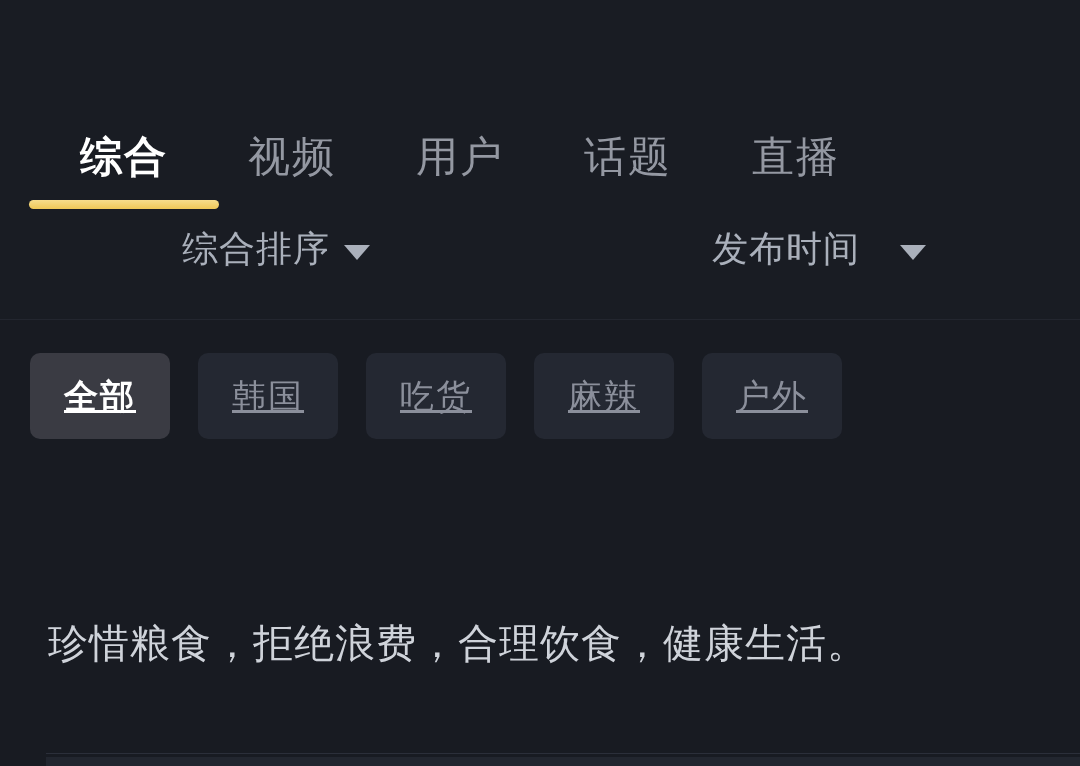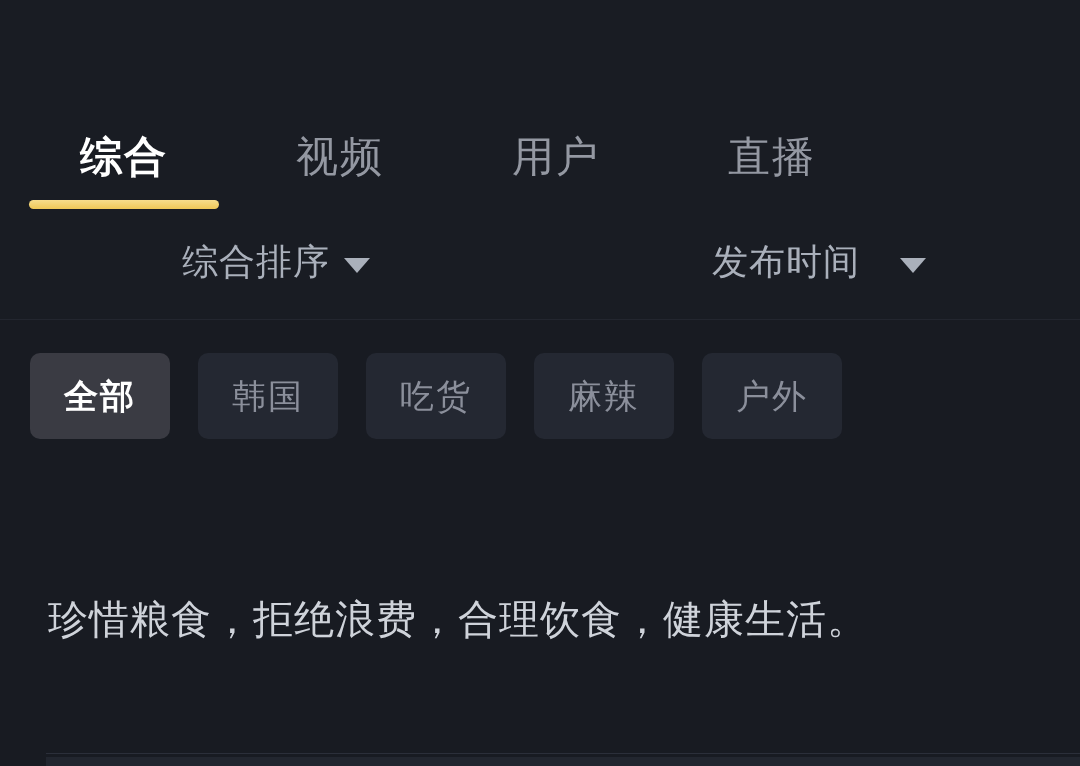--- a/index.html
+++ b/index.html
@@ -99,21 +99,20 @@
     overflow: hidden;
   }
   .tabs-track {
     position: absolute;
     left: 0;
     top: 0;
     height: 105px;
     display: flex;
     align-items: flex-start;
     padding-left: 40px;
-    gap: 48px;
   }
   .tab {
     position: relative;
     height: 105px;
     padding: 0 40px;
     display: flex;
     align-items: center;
     cursor: pointer;
     box-sizing: border-box;
   }
@@ -150,21 +149,21 @@
     left: 0;
     top: 215px;
     width: 1080px;
     height: 105px;
     background: #191c23;
     border-bottom: 1px solid #23262f;
     box-sizing: border-box;
   }
   .filter-item {
     position: absolute;
-    top: 23px;
+    top: 10px;
     display: flex;
     align-items: center;
     cursor: pointer;
   }
   .filter-item.sort { left: 182px; }
   .filter-item.time { left: 712px; gap: 26px; }
   .filter-label {
     font-size: 36px;
     line-height: 48px;
     color: #aab0bb;
@@ -207,20 +206,21 @@
     background: #242832;
     color: #8b8f9b;
     font-size: 34px;
     line-height: 86px;
     text-align: center;
     letter-spacing: 2px;
     white-space: nowrap;
     box-sizing: border-box;
     cursor: pointer;
     flex: 0 0 auto;
+    text-decoration: underline;
   }
   .chip.active {
     background: #3a3b43;
     color: #ffffff;
     font-weight: bold;
   }
 
   
   .notice {
     position: absolute;
@@ -230,21 +230,21 @@
   }
   .notice-title {
     font-size: 44px;
     line-height: 58px;
     color: #e9eaee;
     font-weight: bold;
     letter-spacing: 1px;
     white-space: nowrap;
   }
   .notice-body {
-    margin-top: 44px;
+    margin-top: 68px;
     font-size: 40px;
     line-height: 54px;
     color: #cfd3da;
     letter-spacing: 1px;
     white-space: nowrap;
   }
   .bottom-divider {
     position: absolute;
     left: 46px;
     top: 753px;
@@ -274,20 +274,24 @@
       <div class="tab active">
         <span class="tab-label">综合</span>
         <span class="tab-underline"></span>
       </div>
       <div class="tab">
         <span class="tab-label">视频</span>
 
       </div>
       <div class="tab">
         <span class="tab-label">用户</span>
+
+      </div>
+      <div class="tab">
+        <span class="tab-label">话题</span>
 
       </div>
       <div class="tab">
         <span class="tab-label">直播</span>
 
       </div>
     </div>
   </div>
 
   <div class="filter-row">

